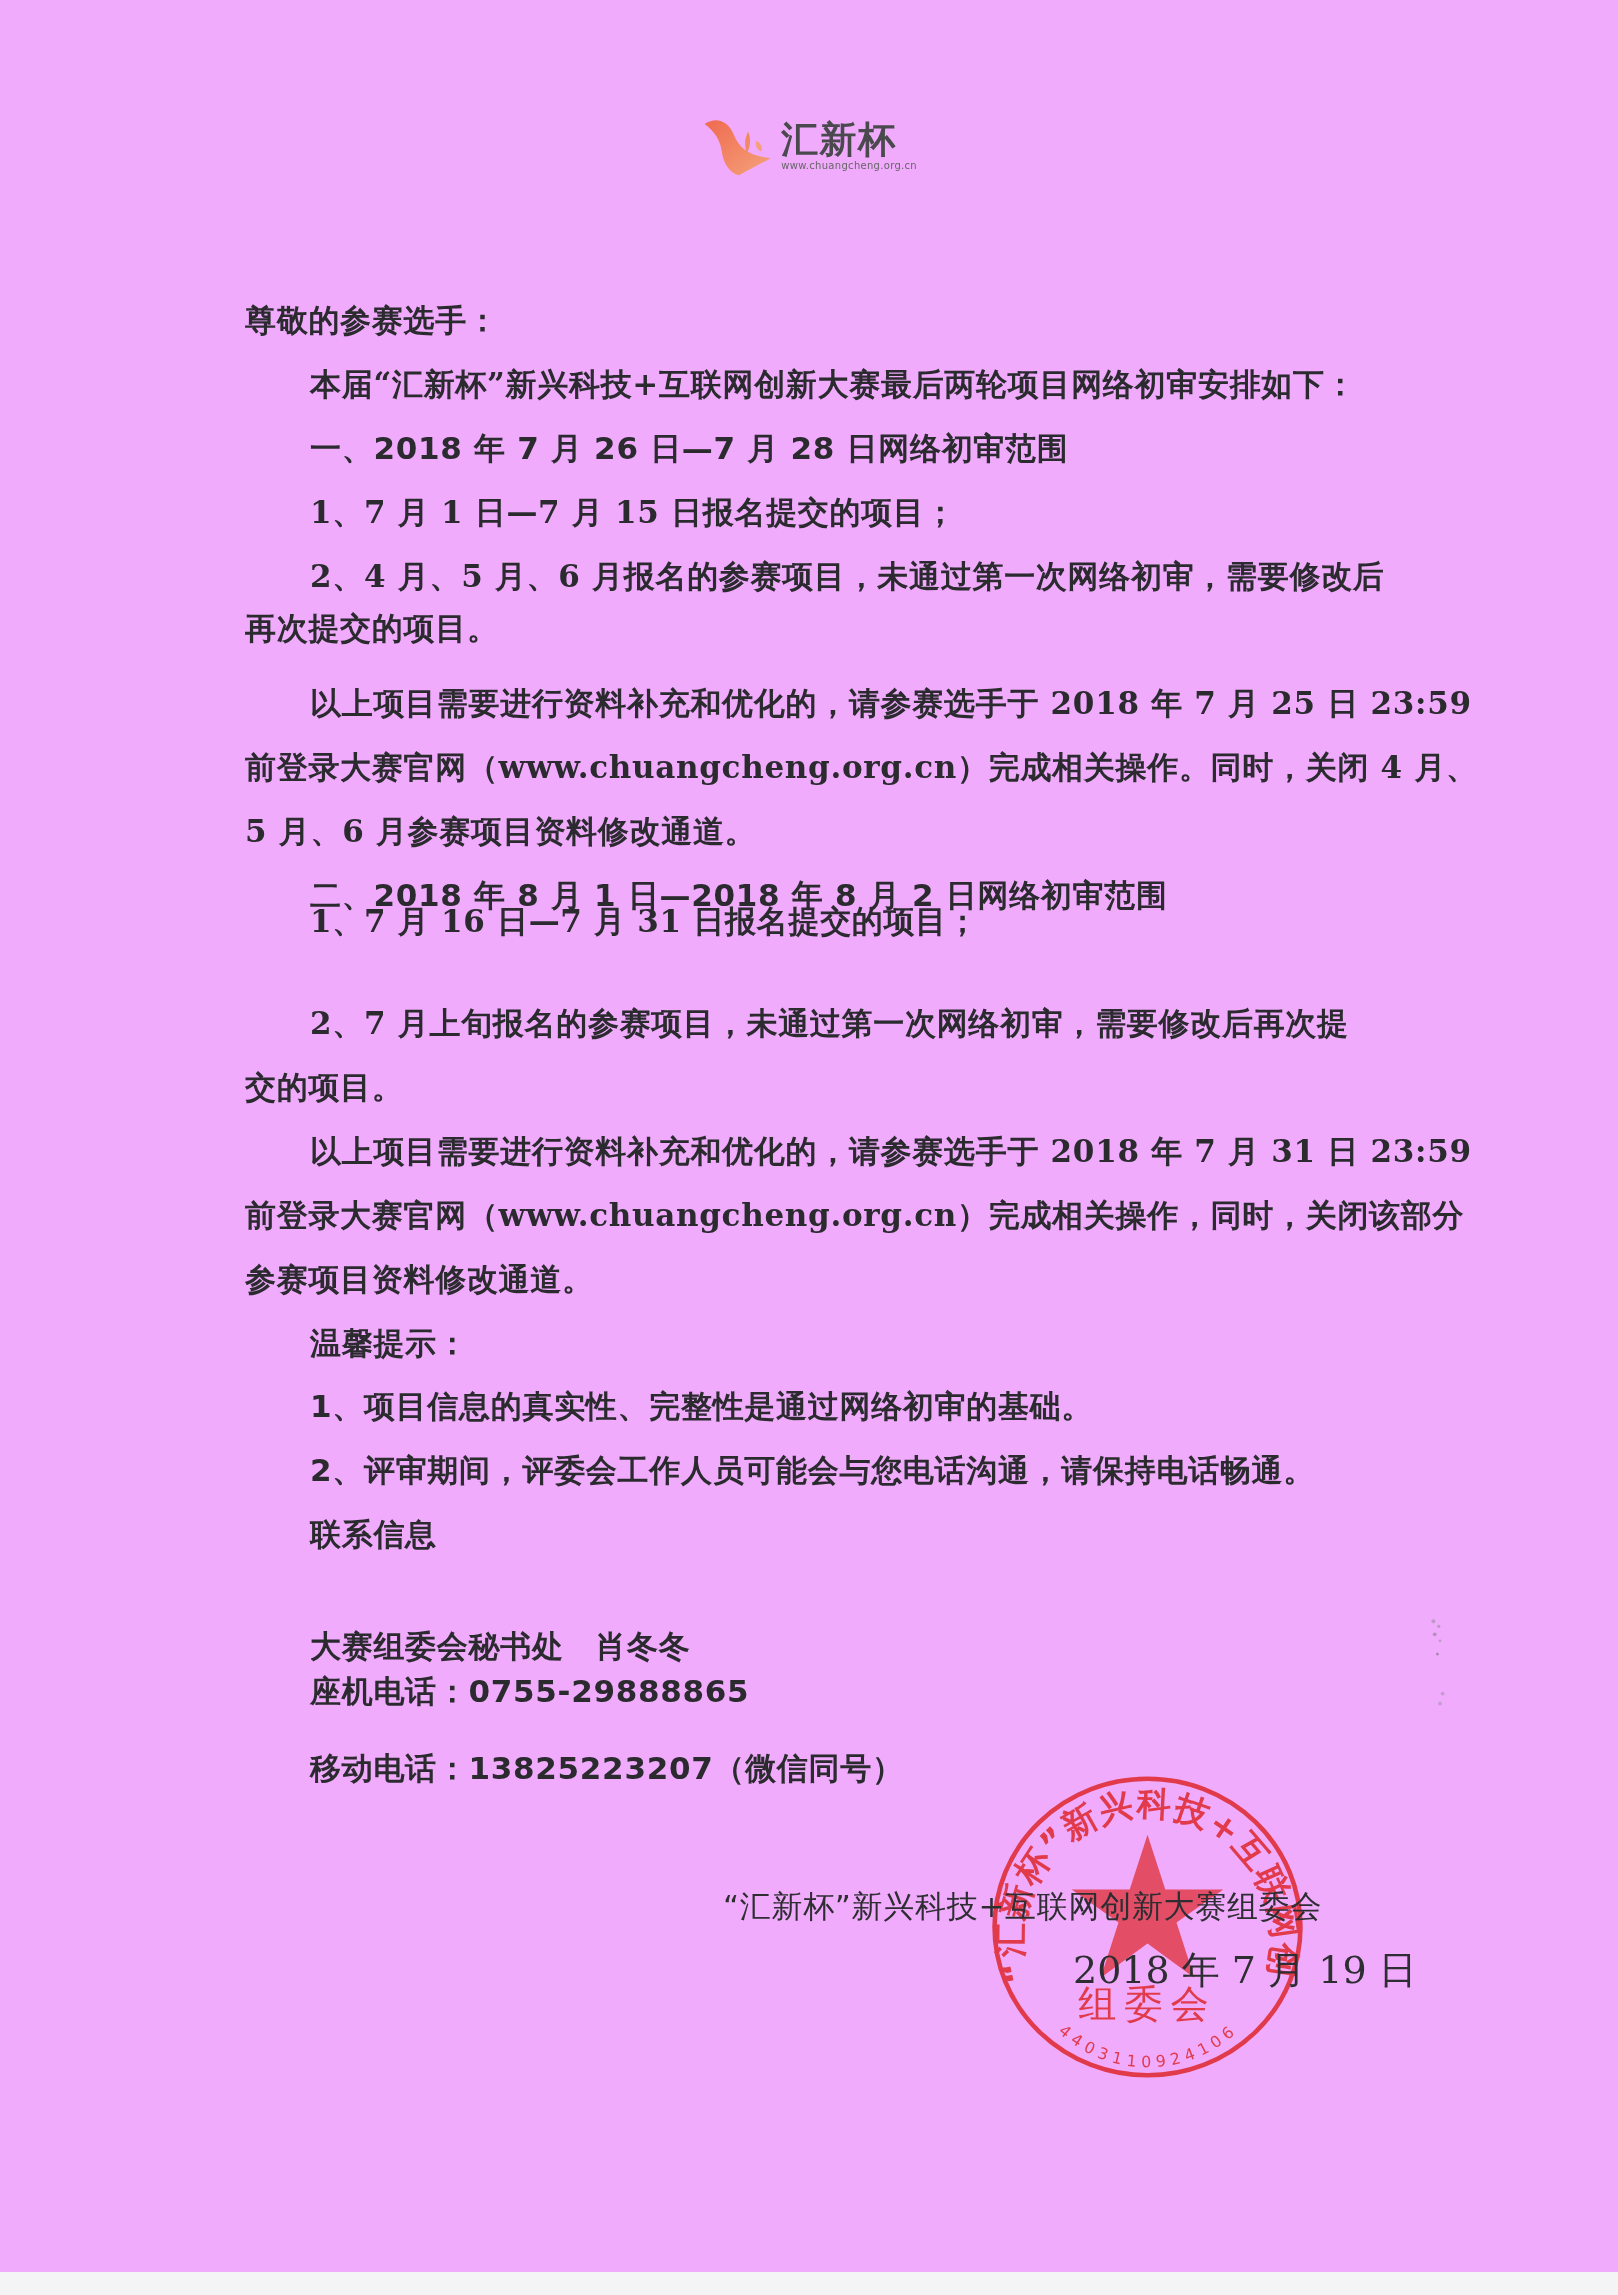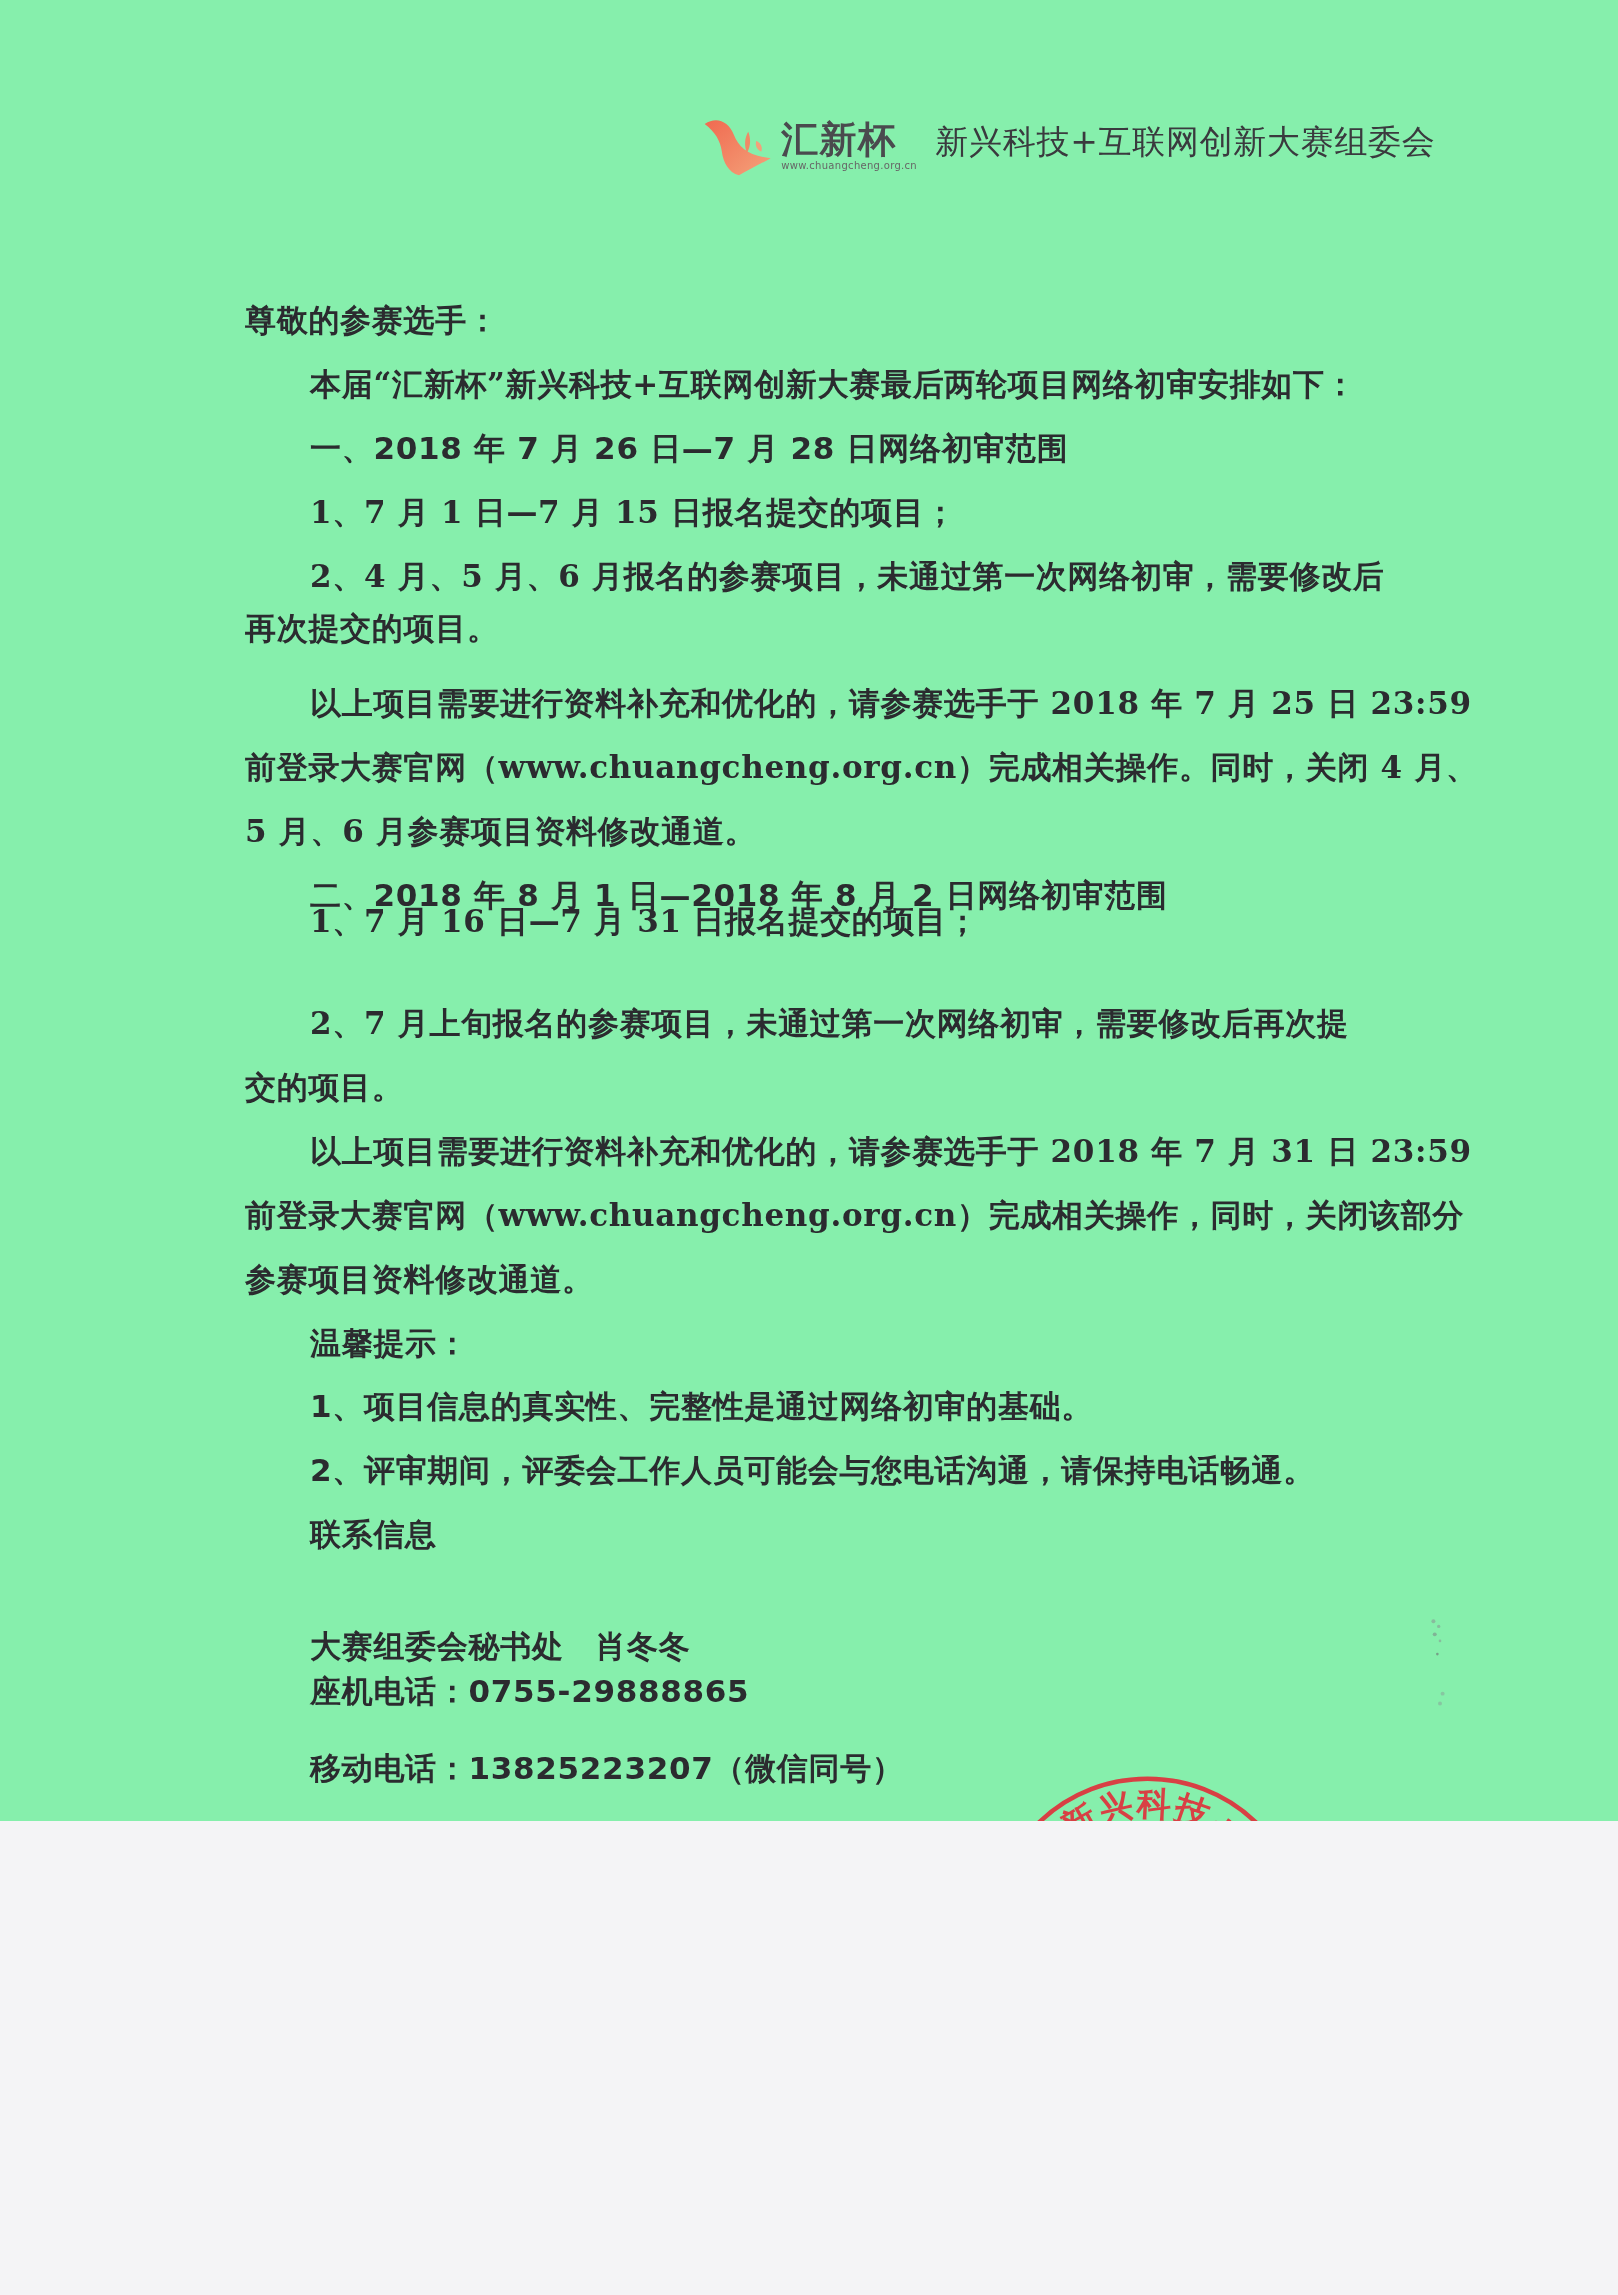--- a/index.html
+++ b/index.html
@@ -3,22 +3,22 @@
   <meta charset="utf-8">
   <style>
     html, body {
       margin: 0;
       padding: 0;
       background: #f4f4f6;
     }
     .page {
       position: relative;
       width: 1618px;
-      height: 1821px;
-      background: #86efac;
+      height: 2272px;
+      background: #f0abfc;
       overflow: hidden;
       font-family: "DejaVu Serif", "Liberation Serif", serif;
       color: #2b2b2f;
     }
     
     .letterhead {
       position: absolute;
       left: 702px;
       top: 109px;
       height: 72px;
@@ -152,21 +152,20 @@
         </linearGradient>
       </defs>
       <path d="M4 18 C 22 6, 40 14, 48 34 C 56 54, 70 66, 104 70 C 86 80, 70 88, 56 96 C 40 92, 32 76, 30 60 C 28 44, 20 30, 4 18 Z" fill="url(#lg1)"></path>
       <path d="M70 30 C 74 40, 74 52, 68 62 C 64 52, 64 40, 70 30 Z" fill="#f08a66"></path>
       <path d="M82 44 C 88 46, 92 52, 90 60 C 84 58, 80 52, 82 44 Z" fill="#f4a07a"></path>
     </svg>
     <div class="logo-block">
       <span class="logo-name">汇新杯</span>
       <span class="logo-url">www.chuangcheng.org.cn</span>
     </div>
-    <span class="org-name">新兴科技+互联网创新大赛组委会</span>
   </div>
 
 
   <div class="body-text">
     <div class="line bold" style="top:0px">尊敬的参赛选手：</div>
     <div class="line indent" style="top:64px">本届“汇新杯”新兴科技+互联网创新大赛最后两轮项目网络初审安排如下：</div>
 
     <div class="line indent bold" style="top:128px">一、2018 年 7 月 26 日—7 月 28 日网络初审范围</div>
     <div class="line indent" style="top:192px">1、7 月 1 日—7 月 15 日报名提交的项目；</div>
     <div class="line indent" style="top:256px">2、4 月、5 月、6 月报名的参赛项目，未通过第一次网络初审，需要修改后</div>

